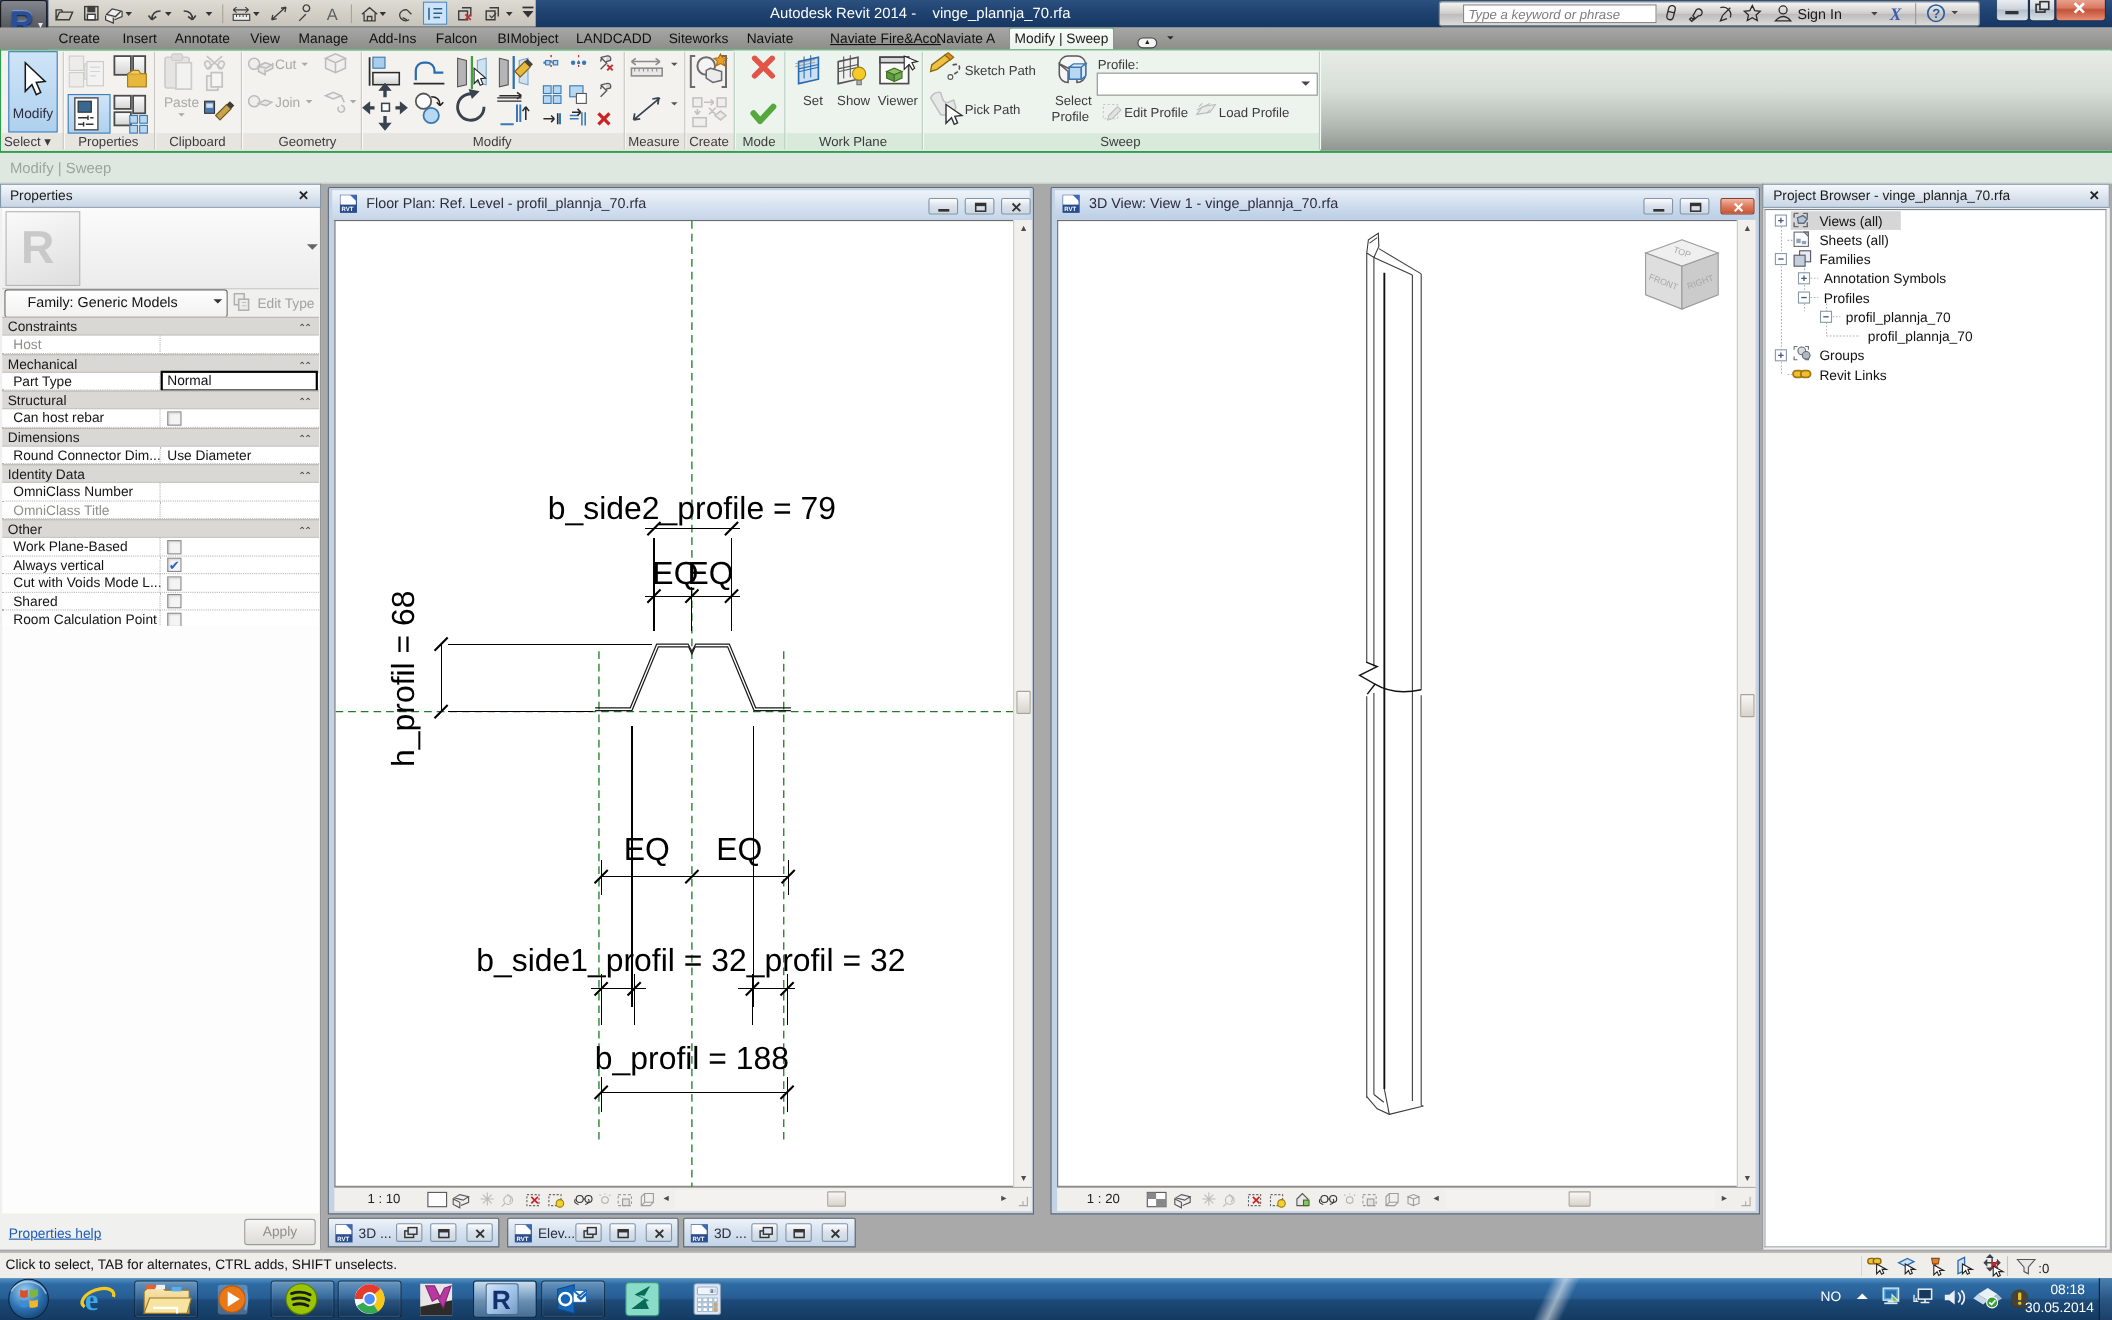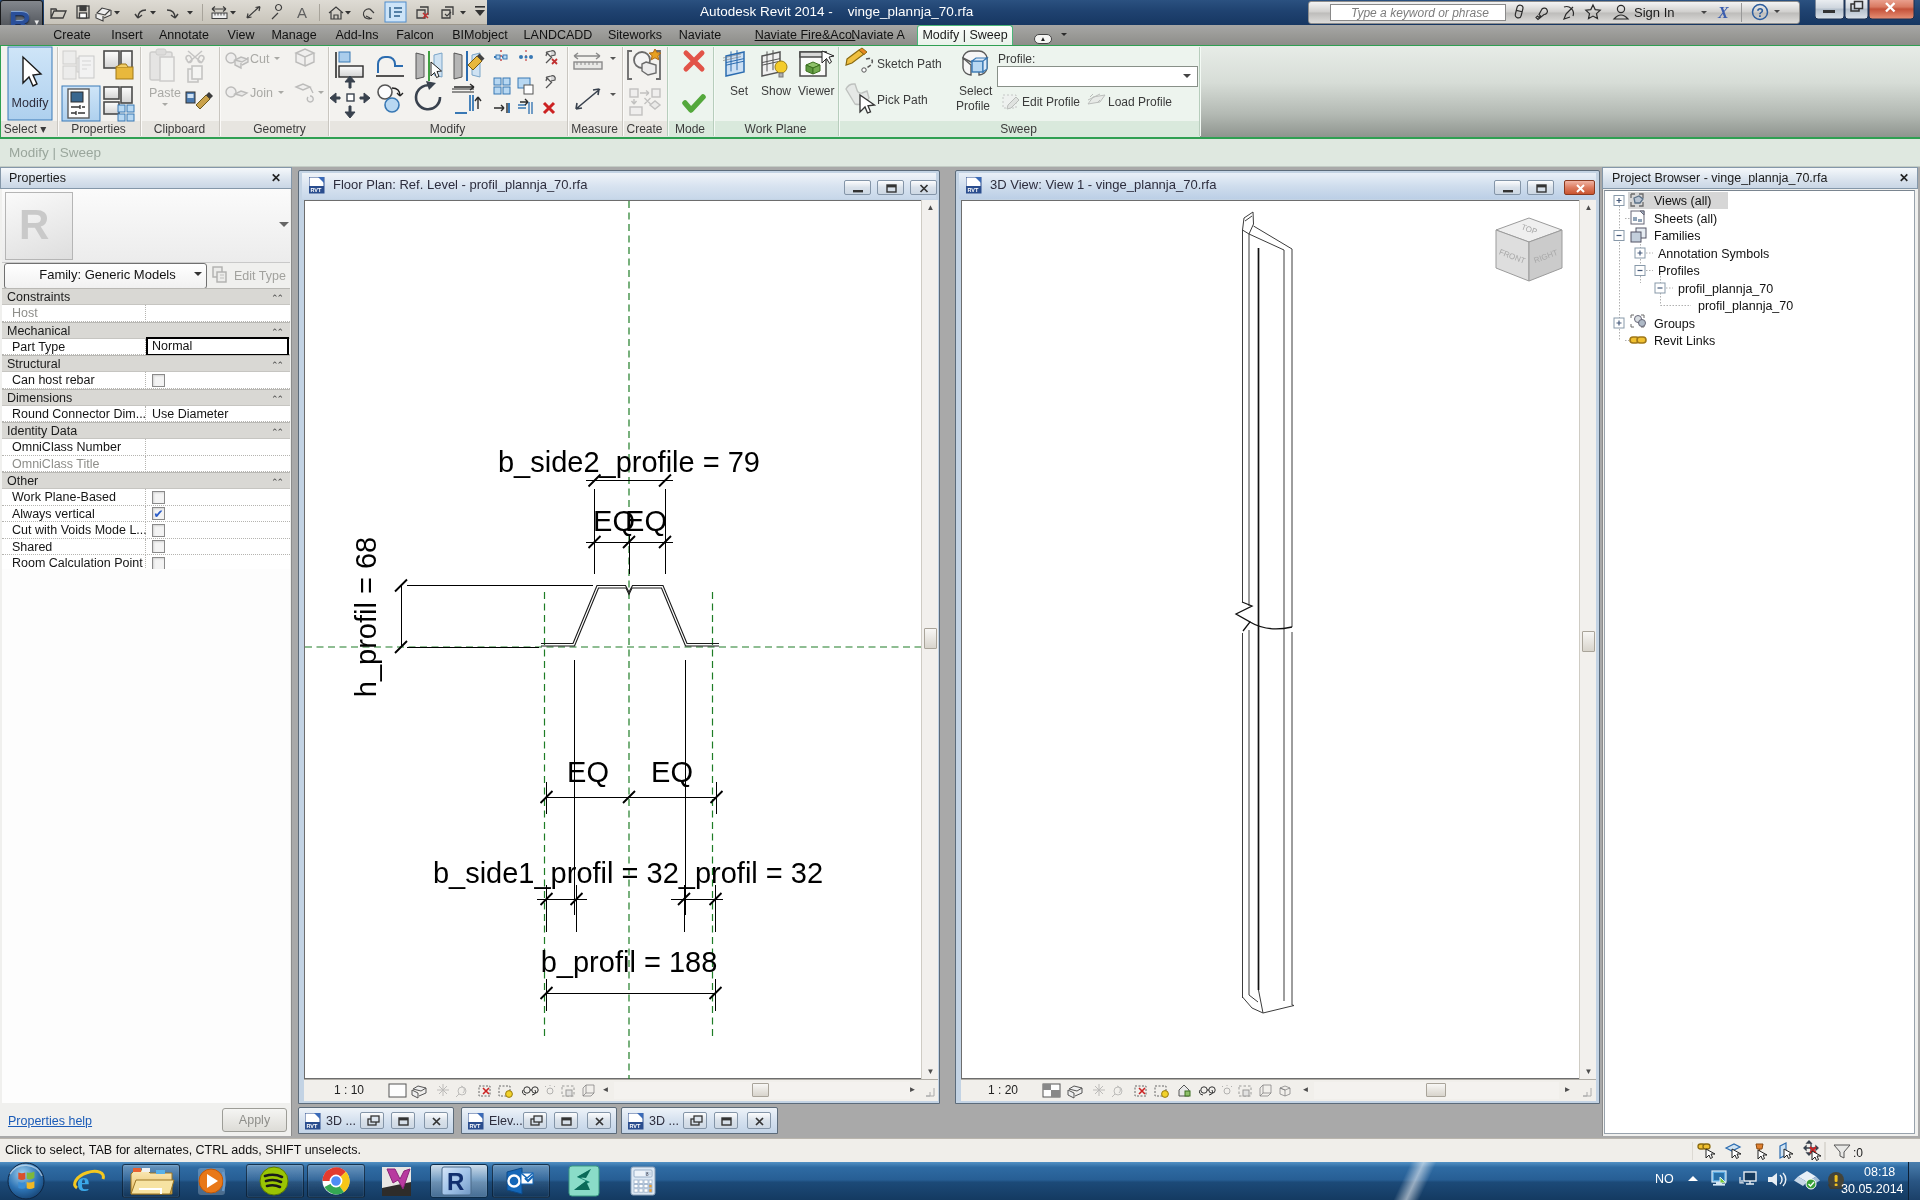--- a/index.html
+++ b/index.html
@@ -7,21 +7,21 @@
 .abs{position:absolute;}
 .nw{white-space:nowrap;}
 
 #titlebar{left:0;top:0;width:1920px;height:25px;background:linear-gradient(180deg,#2b5180 0%,#1f4270 45%,#173762 100%);}
 #qat{left:44px;top:0;width:443px;height:25px;background:linear-gradient(180deg,#dedbd4,#c8c4ba);border-bottom:1px solid #9a958a;}
 #appbtn{left:0;top:0;width:43px;height:49px;background:linear-gradient(180deg,#83878d 0%,#51555b 55%,#2e3136 100%);border:1px solid #191a1c;border-radius:3px 3px 4px 4px;}
 #appbtn .R{position:absolute;left:8px;top:6px;font-size:30px;font-weight:bold;color:#2a4f9a;text-shadow:0 1px 2px #0a1830,0 -1px 1px #8fb3e8;line-height:30px;}
 #appbtn .dn{position:absolute;right:3px;top:16px;color:#e8e8e8;font-size:9px;}
 #wtitle{top:4px;left:700px;width:450px;color:#fff;font-size:13.5px;text-align:left;}
 #infocenter{left:1308px;top:1px;width:492px;height:23px;background:linear-gradient(180deg,#f4f4f4,#d0cfcd 48%,#bdbcba 52%,#dddcda);border:1px solid #8e8e8e;border-radius:3px;}
-#searchbox{left:1330px;top:4px;width:176px;height:17px;background:#fff;border:1px solid #898989;color:#7c7c7c;font-style:italic;font-size:12px;padding:1px 20px;}
+#searchbox{left:1330px;top:4px;width:176px;height:17px;background:#fff;border:1px solid #898989;color:#7c7c7c;font-style:italic;font-size:12px;padding:1px 4px;}
 #winbtns{left:1815px;top:0;width:100px;height:20px;}
 
 #tabrow{left:0;top:25px;width:1920px;height:20px;background:linear-gradient(180deg,#a7a7a5,#8d8d89);}
 .rtab{position:absolute;top:26px;height:19px;font-size:12.5px;color:#111;line-height:19px;text-align:center;}
 #activetab{position:absolute;left:917px;top:25px;width:96px;height:20px;background:linear-gradient(180deg,#fbfdfb,#e9f2ea);border:1px solid #49b578;border-bottom:none;border-radius:3px 3px 0 0;font-size:12.5px;color:#1a1a1a;line-height:19px;text-align:center;}
 #tabddbtn{position:absolute;left:1030px;top:27px;width:26px;height:16px;text-align:center;}
 
 #ribbon{left:0;top:45px;width:1920px;height:94px;background:#f3f2ef;border-top:1px solid #2fa052;border-bottom:2px solid #2fa052;border-left:1px solid #2fa052;border-right:1px solid #2fa052;}
 #ribbonright{left:1200px;top:46px;width:720px;height:91px;background:linear-gradient(180deg,#e7ece7 0%,#d7ddd7 40%,#b3b9b3 75%,#8f958f 100%);}
 #ribbongreen{left:667px;top:46px;width:533px;height:91px;background:#edf4ee;}
@@ -450,21 +450,21 @@
 <div class="abs" id="props"></div>
 <div class="palette-head" style="left:0;top:167px;width:292px;">
  <span style="position:absolute;left:8px;">Properties</span>
  <span class="closex" style="right:10px;top:0;">✕</span>
 </div>
 <div class="abs" style="left:2px;top:189px;width:288px;height:74px;background:linear-gradient(180deg,#fbfbfb,#ececec);border-bottom:1px solid #c9c9c9;"></div>
 <div class="abs" style="left:5px;top:192px;width:68px;height:68px;background:linear-gradient(160deg,#fafafa,#dedede);border:1px solid #b5b5b5;">
  <span style="position:absolute;left:13px;top:8px;font-size:42px;font-weight:bold;color:#c9c9c9;">R</span>
 </div>
 <div class="abs" style="left:279px;top:222px;width:0;height:0;border:5px solid transparent;border-top-color:#666;"></div>
-<div class="abs" style="left:4px;top:263px;width:203px;height:26px;background:linear-gradient(180deg,#fff,#f1f1f1);border:1px solid #707070;border-radius:3px;font-size:13px;color:#111;line-height:21px;padding-left:4px;text-align:center;">Family: Generic Models
+<div class="abs" style="left:4px;top:263px;width:203px;height:26px;background:linear-gradient(180deg,#fff,#f1f1f1);border:1px solid #707070;border-radius:3px;font-size:13px;color:#111;line-height:21px;padding-left:20px;">Family: Generic Models
  <span style="position:absolute;right:4px;top:8px;width:0;height:0;border:4.5px solid transparent;border-top-color:#333;"></span>
 </div>
 <svg class="abs" style="left:212px;top:266px;" width="18" height="18" viewBox="0 0 18 18">
  <g stroke="#b0b0ae" fill="#ececea" stroke-width="1.4">
         <rect x="1" y="1" width="9" height="10"></rect>
         <rect x="5" y="6" width="9" height="10"></rect>
       </g>
  <path d="M8,9 h4 m-4,3 h4" stroke="#c0c0be"></path>
 </svg>
 <div class="abs nw" style="left:234px;top:269px;font-size:12.5px;color:#a2a29e;">Edit Type</div>

